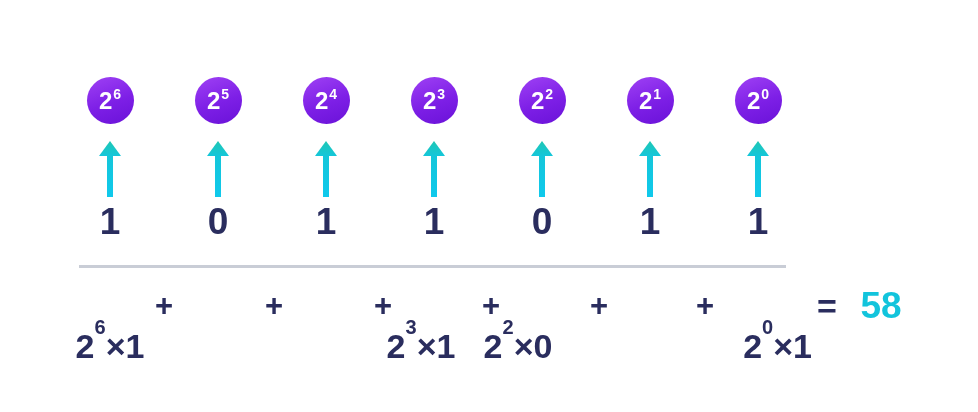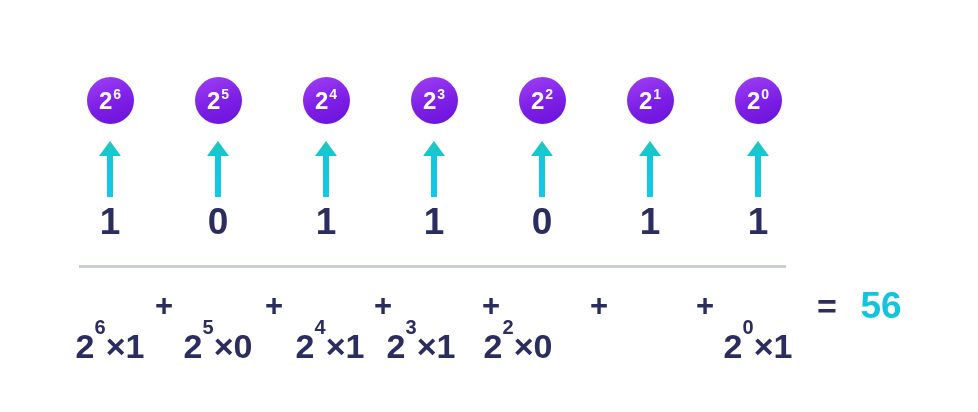--- a/index.html
+++ b/index.html
@@ -67,21 +67,21 @@
   .eq-item{
     position:absolute;top:284px;height:44px;line-height:44px;
     font-size:34px;font-weight:700;color:var(--navy);
     text-align:center;white-space:nowrap;
   }
   .eq-item sup{
     font-size:20px;position:relative;top:-12px;
   }
   .term{width:108px;margin-top:33px;}
   .t1{left:56px;} .t2{left:164px;} .t3{left:276px;} .t4{left:367px;}
-  .t5{left:464px;} .t6{left:598px;} .t7{left:704px;}
+  .t5{left:464px;} .t6{left:598px;} .t7{left:704px;text-align:right;}
   .plus{width:30px;font-size:31px;}
   .p1{left:149px;} .p2{left:259px;} .p3{left:368px;}
   .p4{left:476px;} .p5{left:584px;} .p6{left:690px;}
   .equals{left:807px;width:40px;}
   .result{left:851px;width:60px;color:var(--cyan);font-size:37px;}
 </style>
 </head>
 <body>
 
 <div class="stage">
@@ -163,26 +163,24 @@
           <div class="arrow-shaft"></div>
         </div>
       <div class="digit">1</div>
     </div>
   </div>
 
   <div class="divider"></div>
 
   <div class="eq-item term t1"><span>2</span><sup>6</sup><span>×</span><span>1</span></div>
   <div class="eq-item plus p1">+</div>
-  <div class="eq-item term t2"><span>2</span><sup>5</sup><span>×</span><span>0</span></div>
   <div class="eq-item plus p2">+</div>
-  <div class="eq-item term t3"><span>2</span><sup>4</sup><span>×</span><span>1</span></div>
   <div class="eq-item plus p3">+</div>
   <div class="eq-item term t4"><span>2</span><sup>3</sup><span>×</span><span>1</span></div>
   <div class="eq-item plus p4">+</div>
   <div class="eq-item term t5"><span>2</span><sup>2</sup><span>×</span><span>0</span></div>
   <div class="eq-item plus p5">+</div>
   <div class="eq-item plus p6">+</div>
   <div class="eq-item term t7"><span>2</span><sup>0</sup><span>×</span><span>1</span></div>
   <div class="eq-item equals">=</div>
-  <div class="eq-item result">56</div>
+  <div class="eq-item result">58</div>
 
 </div>
 
 </body></html>

